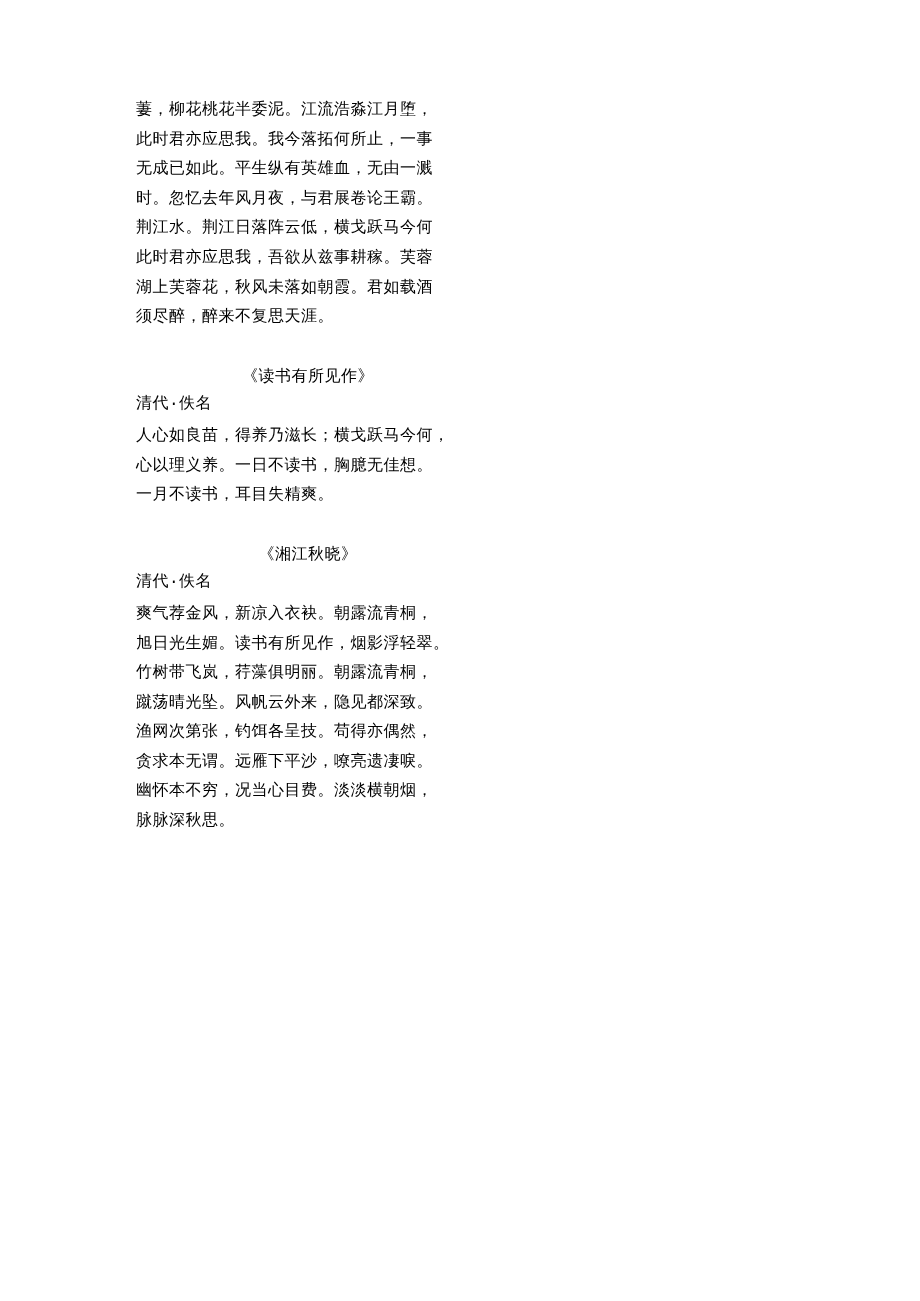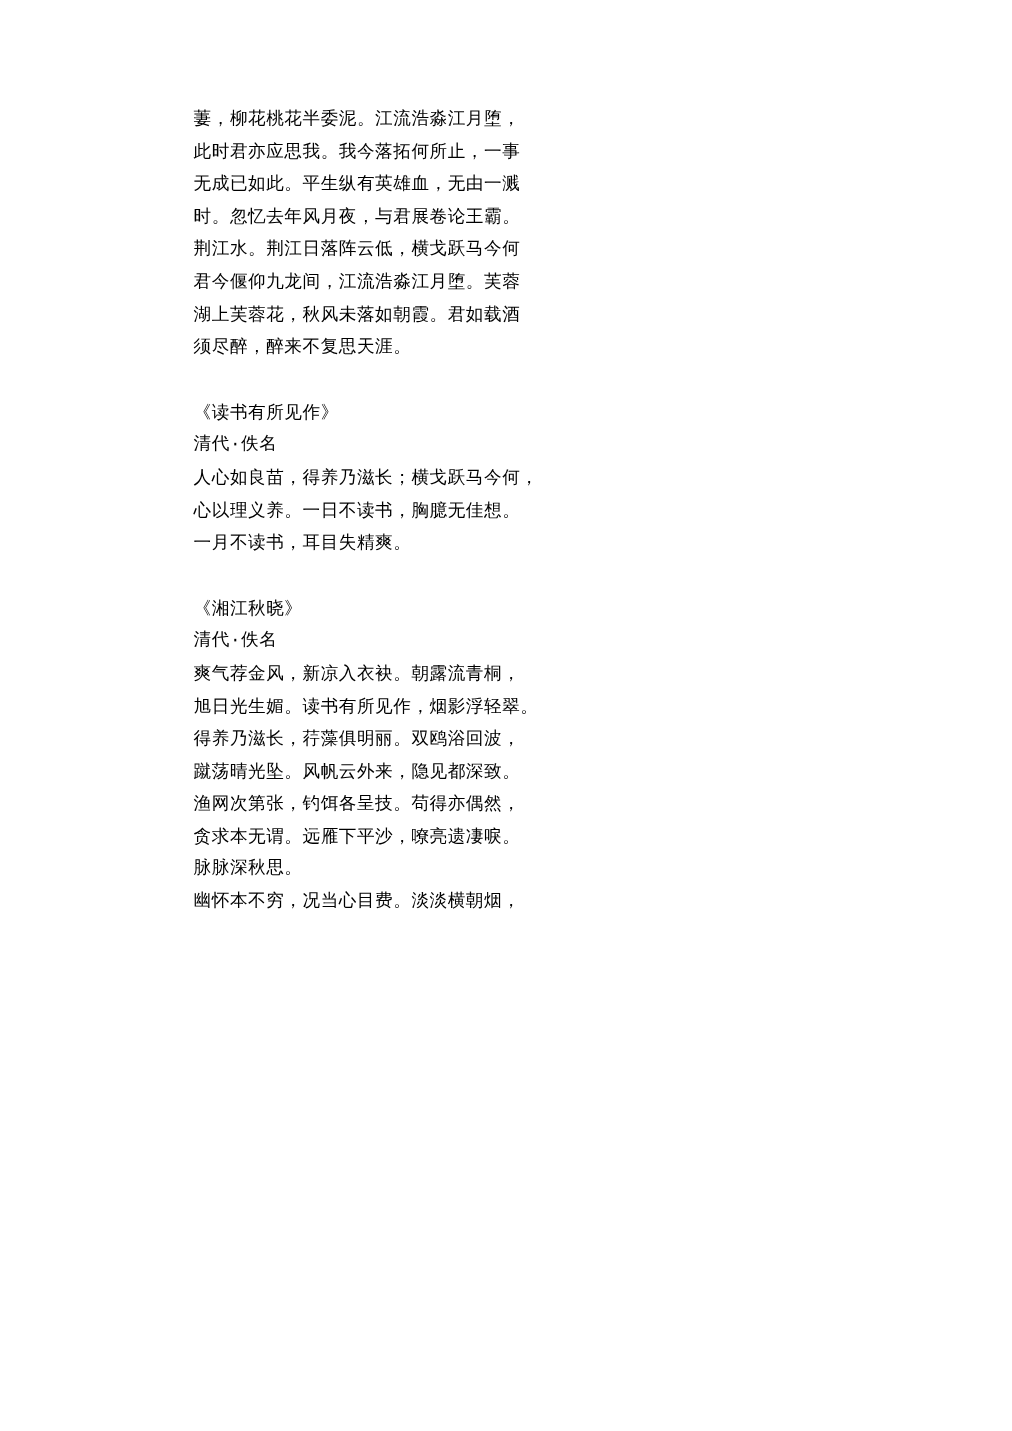--- a/index.html
+++ b/index.html
@@ -13,66 +13,66 @@
       background: #ffffff;
       font-family: "SimSun", "宋体", serif;
       font-size: 16px;
       line-height: 1.85;
       color: #000000;
       padding-top: 94px;
       padding-left: 136px;
     }
     .content {
       width: 344px;
-      margin-left: 40px;
     }
     .poem-block {
       margin-bottom: 30px;
     }
     .poem-line {
       letter-spacing: 0.5px;
       text-align: justify;
       text-justify: inter-ideograph;
     }
     .poem-title {
       letter-spacing: 0.5px;
+      text-align: center;
     }
     .poem-author {
       letter-spacing: 0.5px;
       font-family: Liberation Mono, monospace;
     }
   </style>
 </head>
 <body>
 
 <div class="content">
   <div class="poem-block">
     <div class="poem-line">萋，柳花桃花半委泥。江流浩淼江月堕，</div>
     <div class="poem-line">此时君亦应思我。我今落拓何所止，一事</div>
     <div class="poem-line">无成已如此。平生纵有英雄血，无由一溅</div>
     <div class="poem-line">时。忽忆去年风月夜，与君展卷论王霸。</div>
     <div class="poem-line">荆江水。荆江日落阵云低，横戈跃马今何</div>
-    <div class="poem-line">君今偃仰九龙间，江流浩淼江月堕。芙蓉</div>
+    <div class="poem-line">此时君亦应思我，吾欲从兹事耕稼。芙蓉</div>
     <div class="poem-line">湖上芙蓉花，秋风未落如朝霞。君如载酒</div>
     <div class="poem-line">须尽醉，醉来不复思天涯。</div>
   </div>
 
   <div class="poem-block">
     <div class="poem-title">《读书有所见作》</div>
     <div class="poem-author">清代·佚名</div>
     <div class="poem-line">人心如良苗，得养乃滋长；横戈跃马今何，</div>
     <div class="poem-line">心以理义养。一日不读书，胸臆无佳想。</div>
     <div class="poem-line">一月不读书，耳目失精爽。</div>
   </div>
 
   <div class="poem-block">
     <div class="poem-title">《湘江秋晓》</div>
     <div class="poem-author">清代·佚名</div>
     <div class="poem-line">爽气荐金风，新凉入衣袂。朝露流青桐，</div>
     <div class="poem-line">旭日光生媚。读书有所见作，烟影浮轻翠。</div>
-    <div class="poem-line">得养乃滋长，荇藻俱明丽。双鸥浴回波，</div>
+    <div class="poem-line">竹树带飞岚，荇藻俱明丽。朝露流青桐，</div>
     <div class="poem-line">蹴荡晴光坠。风帆云外来，隐见都深致。</div>
     <div class="poem-line">渔网次第张，钓饵各呈技。苟得亦偶然，</div>
     <div class="poem-line">贪求本无谓。远雁下平沙，嘹亮遗凄唳。</div>
+    <div class="poem-line">幽怀本不穷，况当心目费。淡淡横朝烟，</div>
     <div class="poem-line">脉脉深秋思。</div>
-    <div class="poem-line">幽怀本不穷，况当心目费。淡淡横朝烟，</div>
   </div>
 </div>
 
 </body></html>

